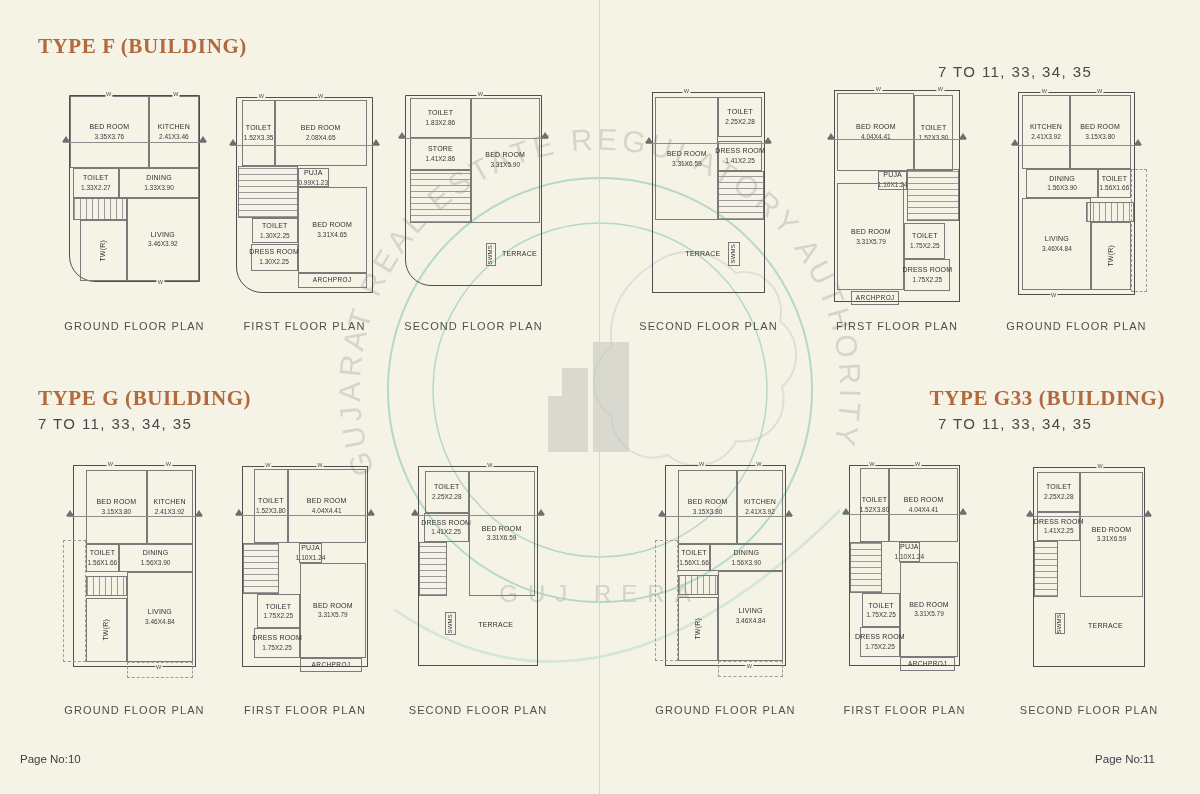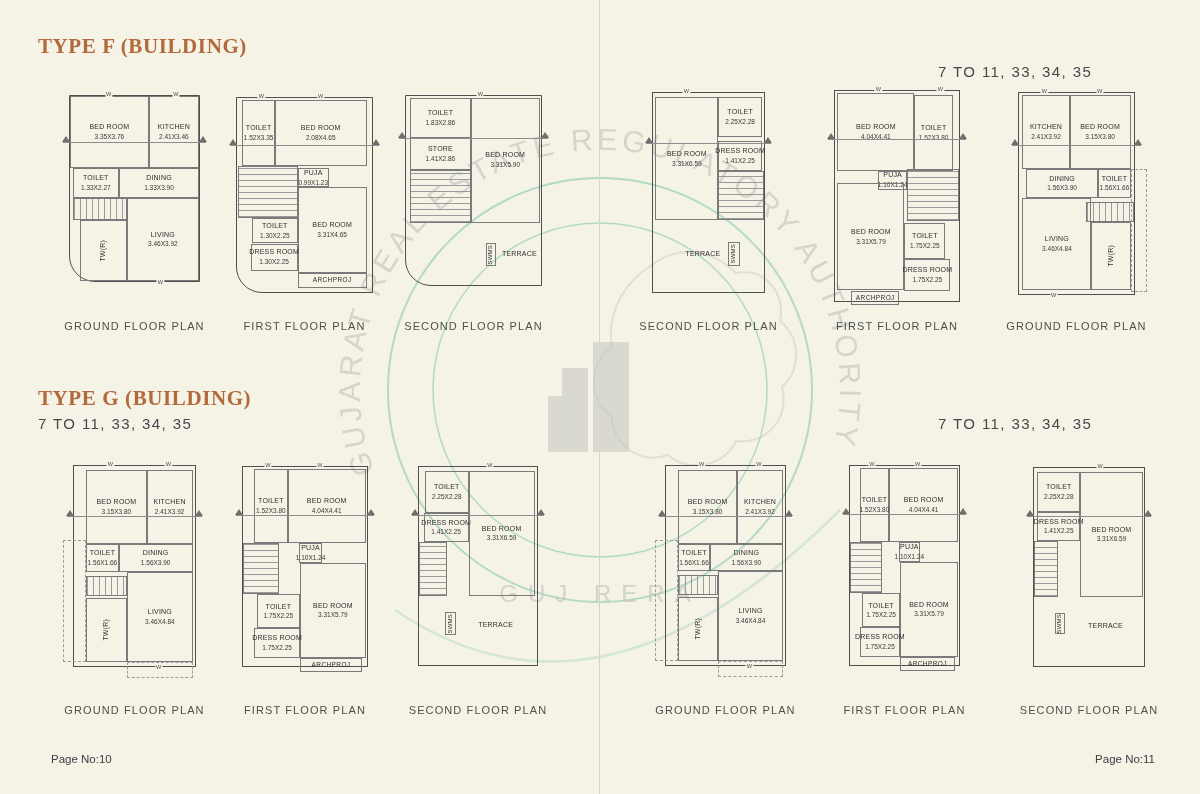--- a/index.html
+++ b/index.html
@@ -7,21 +7,21 @@
           font-family:"Liberation Sans",sans-serif;}
   .divider{position:absolute;left:599px;top:0;width:1px;height:794px;background:#d7d4c8;}
   .wm{position:absolute;left:300px;top:90px;width:600px;height:600px;pointer-events:none;}
   .title{position:absolute;font-family:"Liberation Serif",serif;font-weight:700;font-size:21px;
          color:#b2693c;letter-spacing:.6px;white-space:nowrap;z-index:3;}
   .subtitle{position:absolute;font-size:15px;color:#46484d;letter-spacing:1.4px;white-space:nowrap;z-index:3;}
   .t-f{left:38px;top:34px;} .t-gm{right:35px;top:34px;}
   .t-g{left:38px;top:386px;} .t-g33{right:35px;top:386px;}
   .s-gm{left:938px;top:63px;} .s-g{left:38px;top:415px;} .s-g33{left:938px;top:415px;}
   .pageno{position:absolute;font-size:11.5px;color:#3c4045;z-index:3;}
-  .pn-left{left:20px;top:753px;margin-left:31px;} .pn-right{right:45px;top:753px;}
+  .pn-left{left:20px;top:753px;} .pn-right{right:45px;top:753px;}
   #plans-root{position:absolute;left:0;top:0;width:100%;height:100%;z-index:2;}
   .plan{position:absolute;border:1px solid #4f4f4f;box-sizing:border-box;}
   .curve-bl{border-bottom-left-radius:26px;}
   .room{position:absolute;border:1px solid #7a7a7a;box-sizing:border-box;display:flex;
         flex-direction:column;align-items:center;justify-content:center;text-align:center;
         color:#2e2e2e;overflow:visible;}
   .rlabel{font-size:7px;line-height:1.25;letter-spacing:.2px;white-space:nowrap;}
   .rdim{font-size:6.5px;line-height:1.2;margin-top:1px;color:#3a3a3a;white-space:nowrap;}
   .rlabel.vert{writing-mode:vertical-rl;transform:rotate(180deg);}
   .room.open{border:none;}
@@ -63,20 +63,21 @@
       </g>
     </g>
   </svg>
 
   <div class="divider"></div>
 
   <div class="title t-g">TYPE G (BUILDING)</div>
   <div class="title t-f">TYPE F (BUILDING)</div>
   <div class="subtitle s-g">7 TO 11, 33, 34, 35</div>
   <div class="subtitle s-gm">7 TO 11, 33, 34, 35</div>
+  <div class="title t-g33">TYPE G33 (BUILDING)</div>
   <div class="subtitle s-g33">7 TO 11, 33, 34, 35</div>
 
   <div id="plans-root">
       <div class="plan curve-bl" style="left: 69px; top: 95px; width: 131px; height: 187px;">
         <div class="room" style="left: 0%; top: 0%; width: 61%; height: 39%;">
           <div class="rlabel">BED ROOM</div>
           <div class="rdim">3.35X3.76</div>
         </div>
         <div class="room" style="left: 61%; top: 0%; width: 39%; height: 39%;">
           <div class="rlabel">KITCHEN</div>

